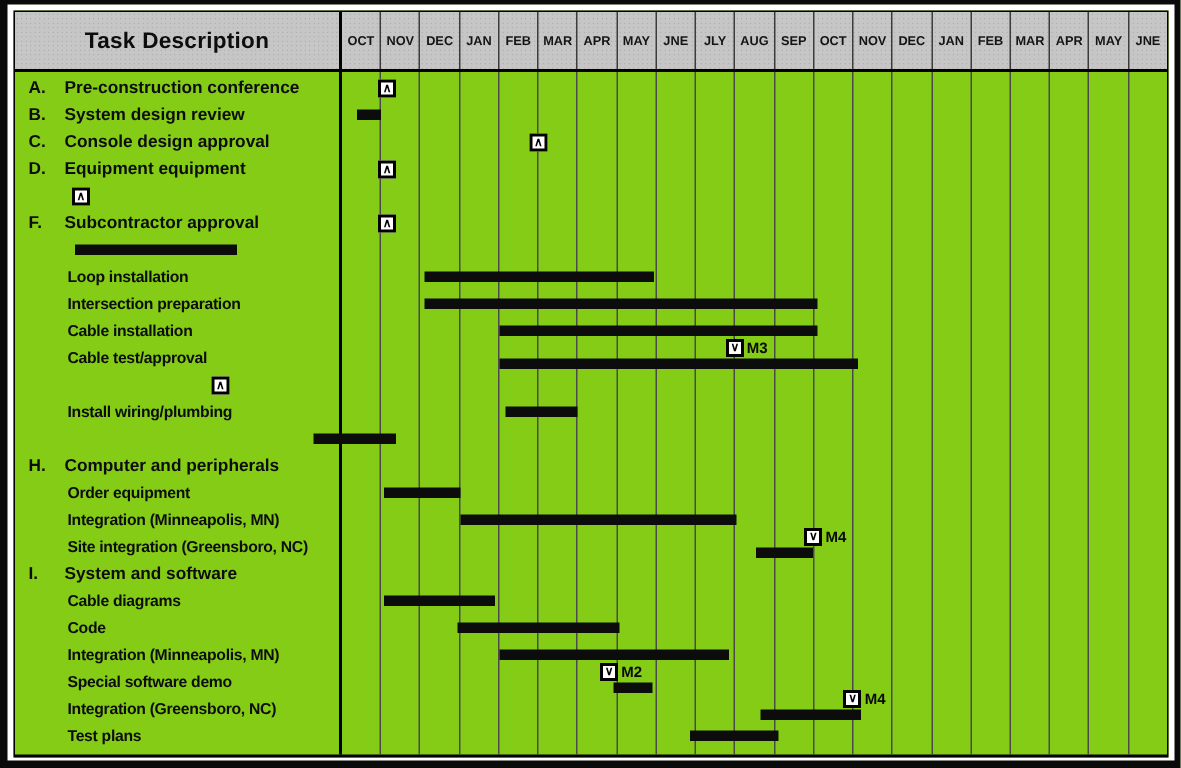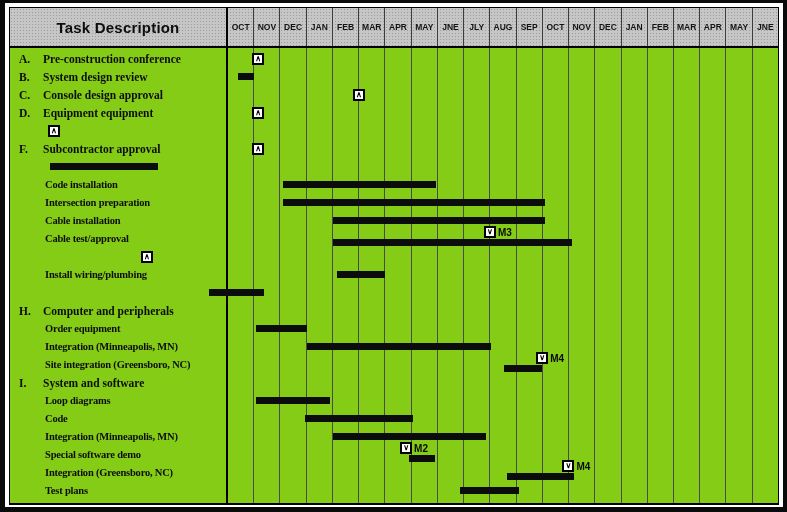--- a/index.html
+++ b/index.html
@@ -43,21 +43,20 @@
     display:flex;border-left:2px solid #000;
   }
   .gcell{flex:1;border-right:1px solid #4a4a4a;}
   .gcell:last-child{border-right:none;}
   .rows{position:relative;z-index:1;padding-top:2px;}
   .row{display:flex;height:18px;}
   .rlabel{
     width:216px;flex:none;box-sizing:border-box;
     line-height:18px;white-space:nowrap;overflow:hidden;
     color:#0d0d0d;
-    font-family:Liberation Serif, serif;
   }
   .rlabel.sect{font-weight:bold;font-size:11.5px;}
   .rlabel.sub{font-weight:bold;font-size:10.5px;letter-spacing:-0.2px;padding-left:35px;}
   .letter{display:inline-block;width:24px;padding-left:9px;}
   .rchart{flex:1;margin-left:2px;position:relative;}
   .bar{position:absolute;top:5px;height:7px;background:#0c0c0c;z-index:2;}
   .bar.low{top:9px;}
   .ms{
     position:absolute;top:3px;width:12px;height:12px;box-sizing:border-box;
     border:2px solid #000;background:#fff;color:#000;
@@ -160,21 +159,21 @@
             <div class="rchart">
               <div class="ms" style="left: calc(5.47619% - 6px);">∧</div>
             </div>
           </div>
           <div class="row">
             <div class="rchart">
               <div class="bar" style="left: 5%; width: 14.0476%;"></div>
             </div>
           </div>
           <div class="row">
-            <div class="rlabel sub"><span>Code installation</span></div>
+            <div class="rlabel sub"><span>Loop installation</span></div>
             <div class="rchart">
               <div class="bar" style="left: 10%; width: 27.8571%;"></div>
             </div>
           </div>
           <div class="row">
             <div class="rlabel sub"><span>Intersection preparation</span></div>
             <div class="rchart">
               <div class="bar" style="left: 10%; width: 47.619%;"></div>
             </div>
           </div>
@@ -230,21 +229,21 @@
               <div class="bar low" style="left: 50.2381%; width: 6.90476%;"></div>
               <div class="ms raised" style="left: calc(57.1429% - 6px);">∨</div>
               <span class="mslabel" style="left: calc(57.1429% + 8px);">M4</span>
             </div>
           </div>
           <div class="row">
             <div class="rlabel sect"><span class="letter">I.</span><span>System and software</span></div>
             <div class="rchart"></div>
           </div>
           <div class="row">
-            <div class="rlabel sub"><span>Loop diagrams</span></div>
+            <div class="rlabel sub"><span>Cable diagrams</span></div>
             <div class="rchart">
               <div class="bar" style="left: 5%; width: 13.5714%;"></div>
             </div>
           </div>
           <div class="row">
             <div class="rlabel sub"><span>Code</span></div>
             <div class="rchart">
               <div class="bar" style="left: 14.0476%; width: 19.5238%;"></div>
             </div>
           </div>

